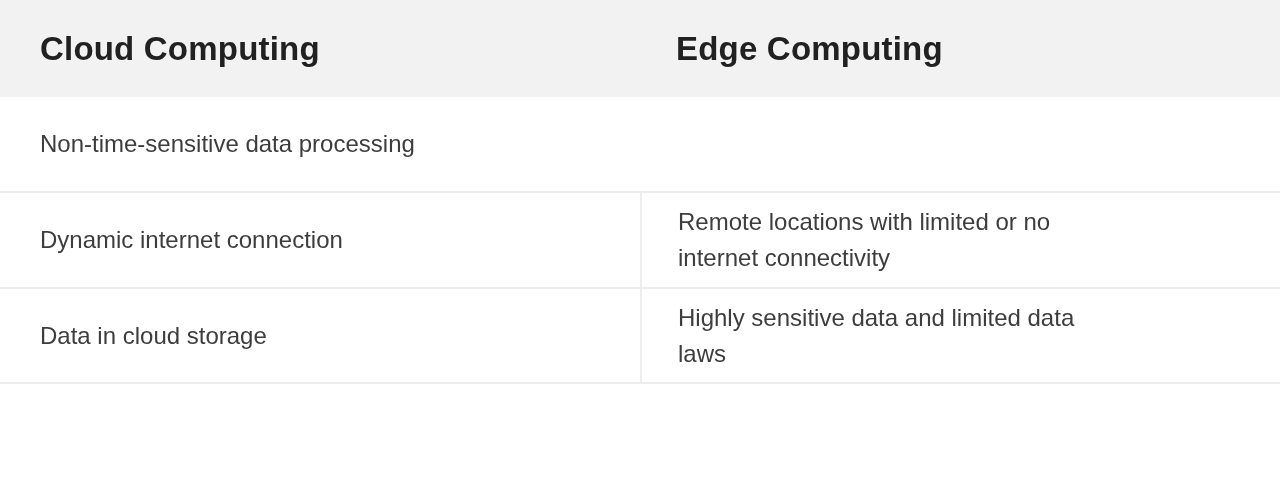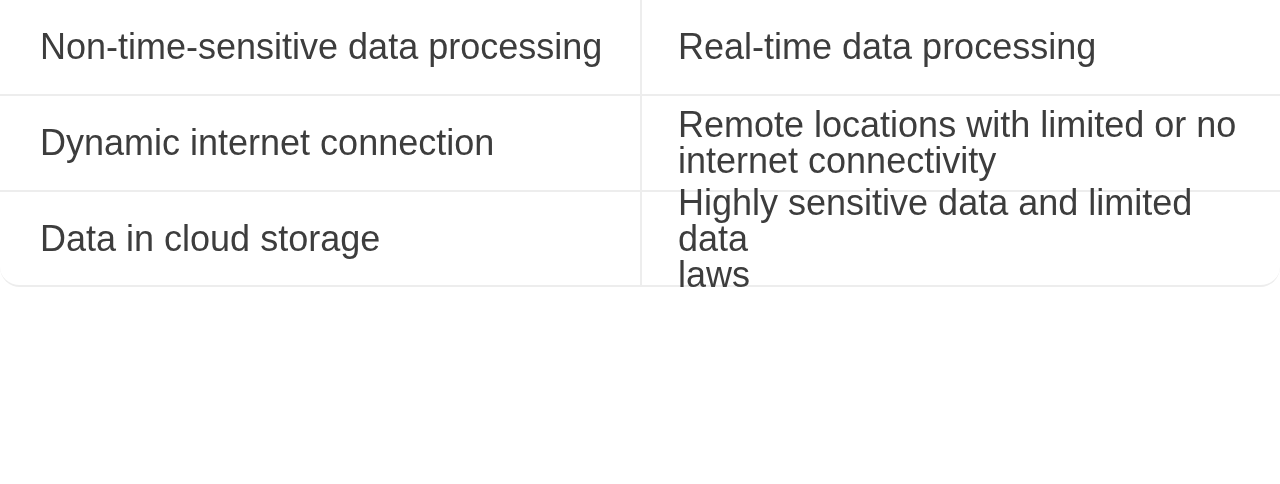--- a/index.html
+++ b/index.html
@@ -25,21 +25,20 @@
   .header-row {
     height: 97px;
     background: #f2f2f2;
   }
   .body-row {
     height: 96px;
     border-bottom: 2px solid #ededed;
   }
   .body-row.last {
     height: 95px;
-    border-radius: 20px;
   }
   .cell {
     width: 640px;
     box-sizing: border-box;
     display: flex;
     align-items: center;
     padding: 0 30px 0 40px;
   }
   .cell.right {
     padding-left: 36px;
@@ -48,40 +47,45 @@
     border-left: 2px solid #ededed;
   }
   .header-text {
     font-size: 33px;
     font-weight: 700;
     color: #212121;
     letter-spacing: 0.2px;
     white-space: pre-line;
   }
   .cell-text {
-    font-size: 36px;
+    font-size: 24px;
     font-weight: 400;
     color: #3d3d3d;
     line-height: 36px;
     white-space: pre-line;
   }
 </style>
 </head>
 <body>
 
 <div class="page">
   <div class="table">
 
+    <div class="row header-row">
+      <div class="cell left">
+        <span class="header-text">Cloud Computing</span>
+      </div>
+      <div class="cell right">
+        <span class="header-text">Edge Computing</span>
+      </div>
+    </div>
 
     <div class="row body-row">
       <div class="cell left">
         <span class="cell-text">Non-time-sensitive data processing</span>
-      </div>
-      <div class="cell right">
-        <span class="cell-text">Real-time data processing</span>
       </div>
     </div>
 
     <div class="row body-row">
       <div class="cell left">
         <span class="cell-text">Dynamic internet connection</span>
       </div>
       <div class="cell right">
         <span class="cell-text">Remote locations with limited or no
 internet connectivity</span>

